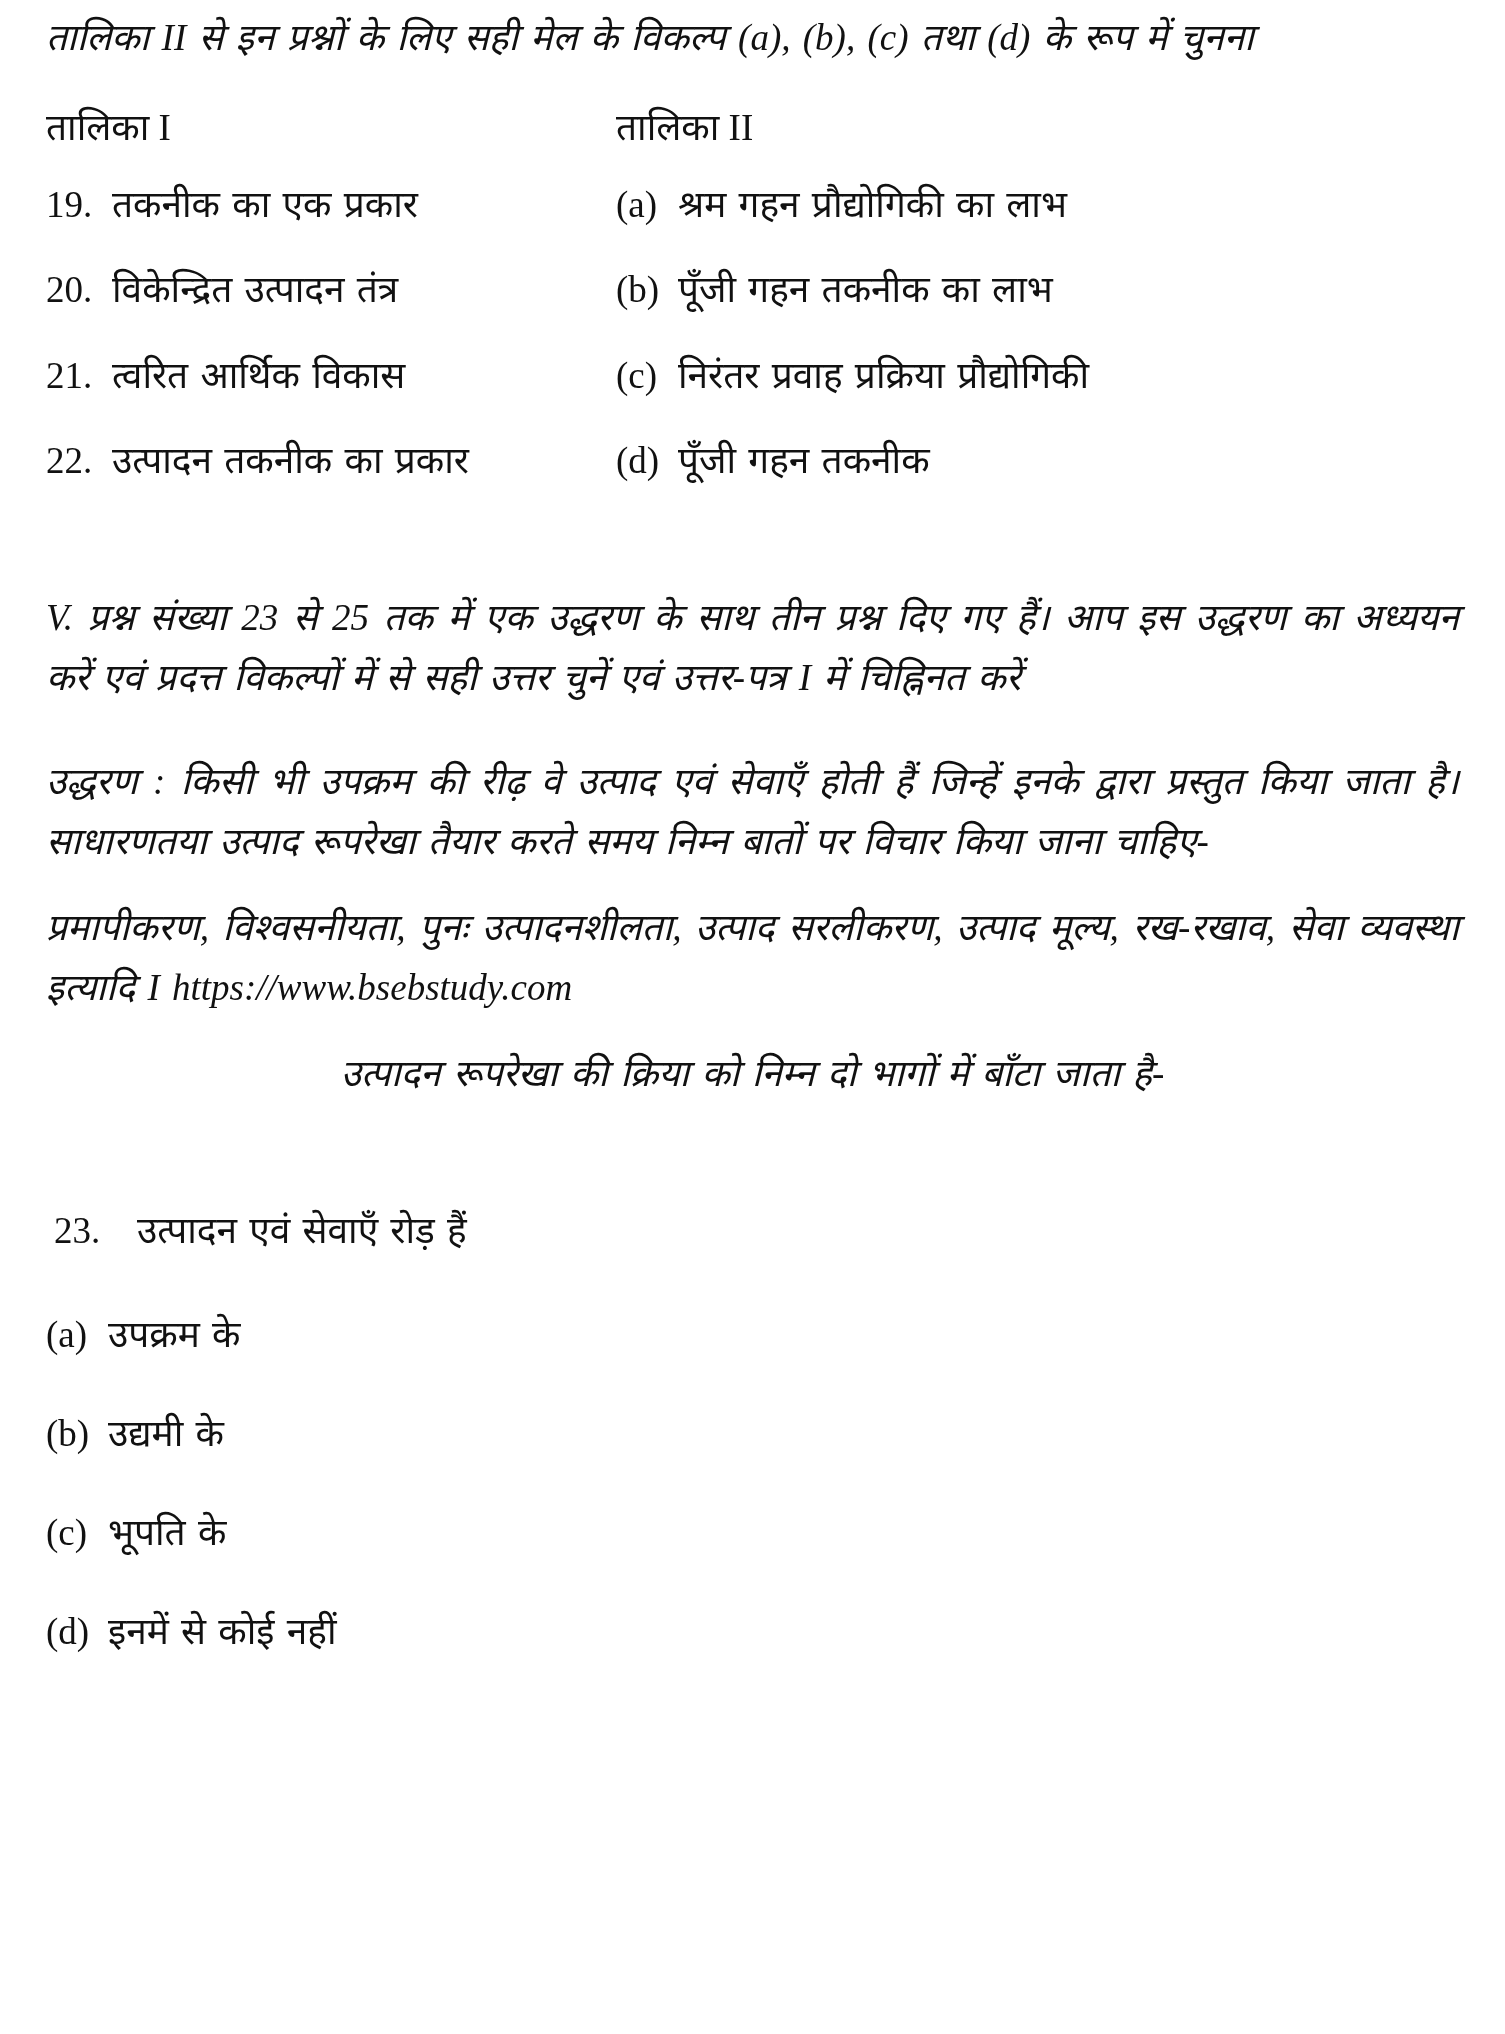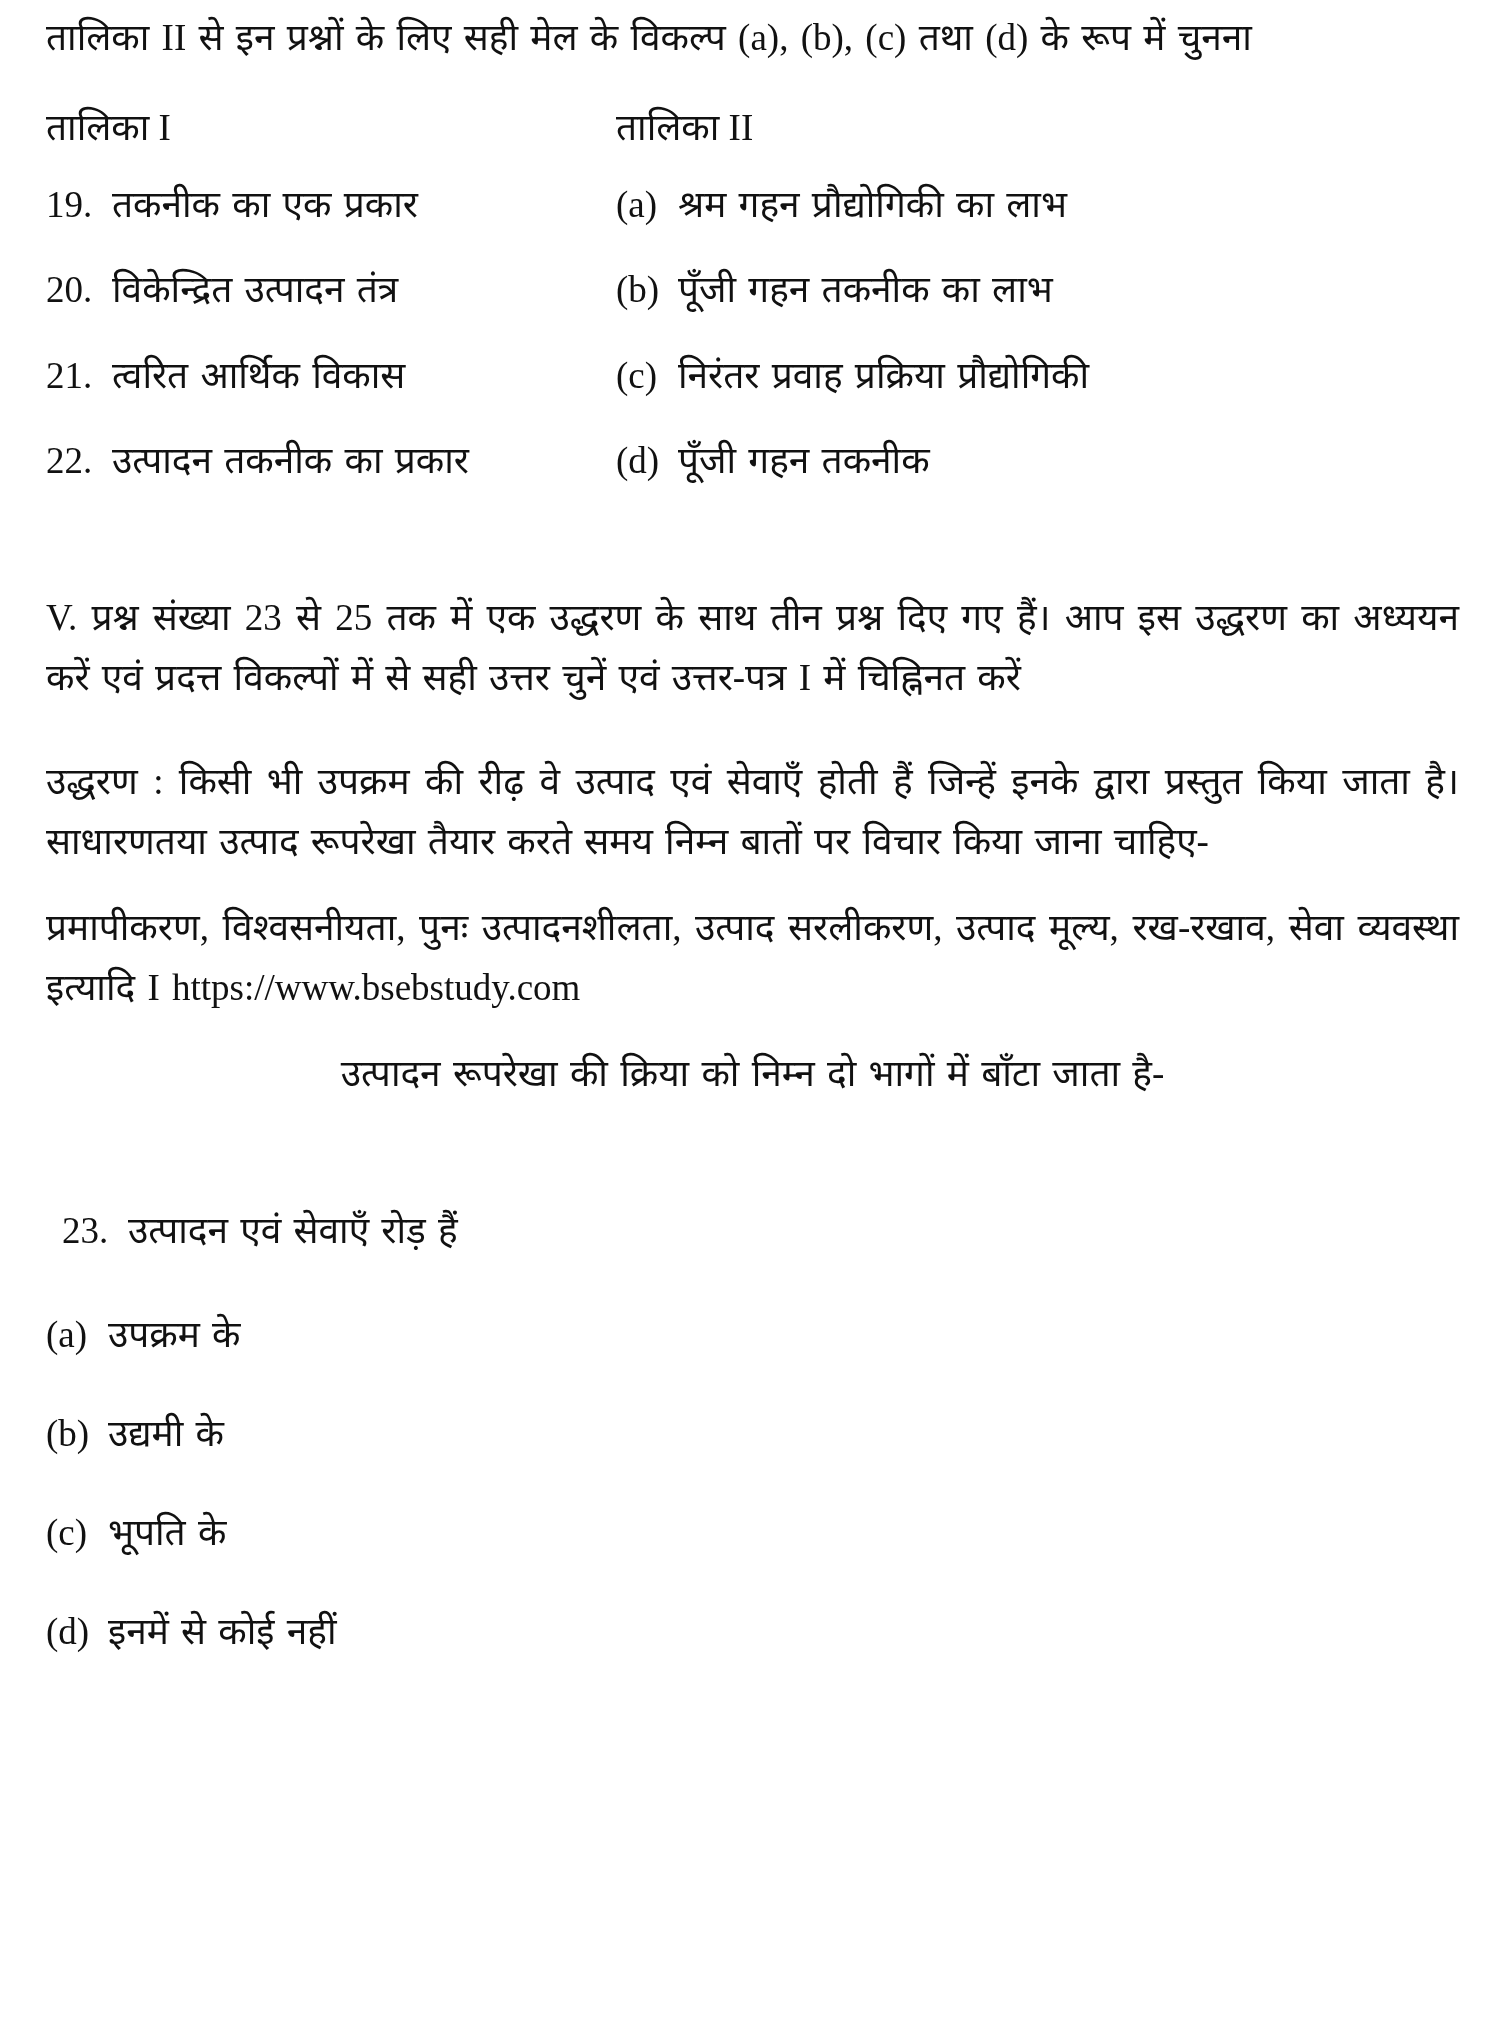--- a/index.html
+++ b/index.html
@@ -25,20 +25,21 @@
   }
 
   
   .para {
     font-size: 37px;
     line-height: 1.62;
     text-align: justify;
     text-justify: inter-word;
     margin: 0 0 26px 0;
     word-spacing: 3px;
+    font-style: italic;
   }
   .para.last-noj {
     text-align: center;
   }
   .para.tight {
     margin-bottom: 20px;
   }
 
   
   .table-head {
@@ -85,22 +86,23 @@
   }
 
   .gap-lg { height: 72px; }
   .gap-sm { height: 18px; }
 
   
   .question {
     font-size: 37px;
     line-height: 1.6;
     display: flex;
-    margin: 0 0 44px 16px;
-    word-spacing: 3px;
+    margin: 0 0 44px 8px;
+    word-spacing: 3px;
+    gap: 17px;
   }
   .question .q-num {
     min-width: 66px;
     flex: 0 0 auto;
   }
   .option {
     font-size: 37px;
     line-height: 1.6;
     display: flex;
     margin: 0 0 40px 0;

